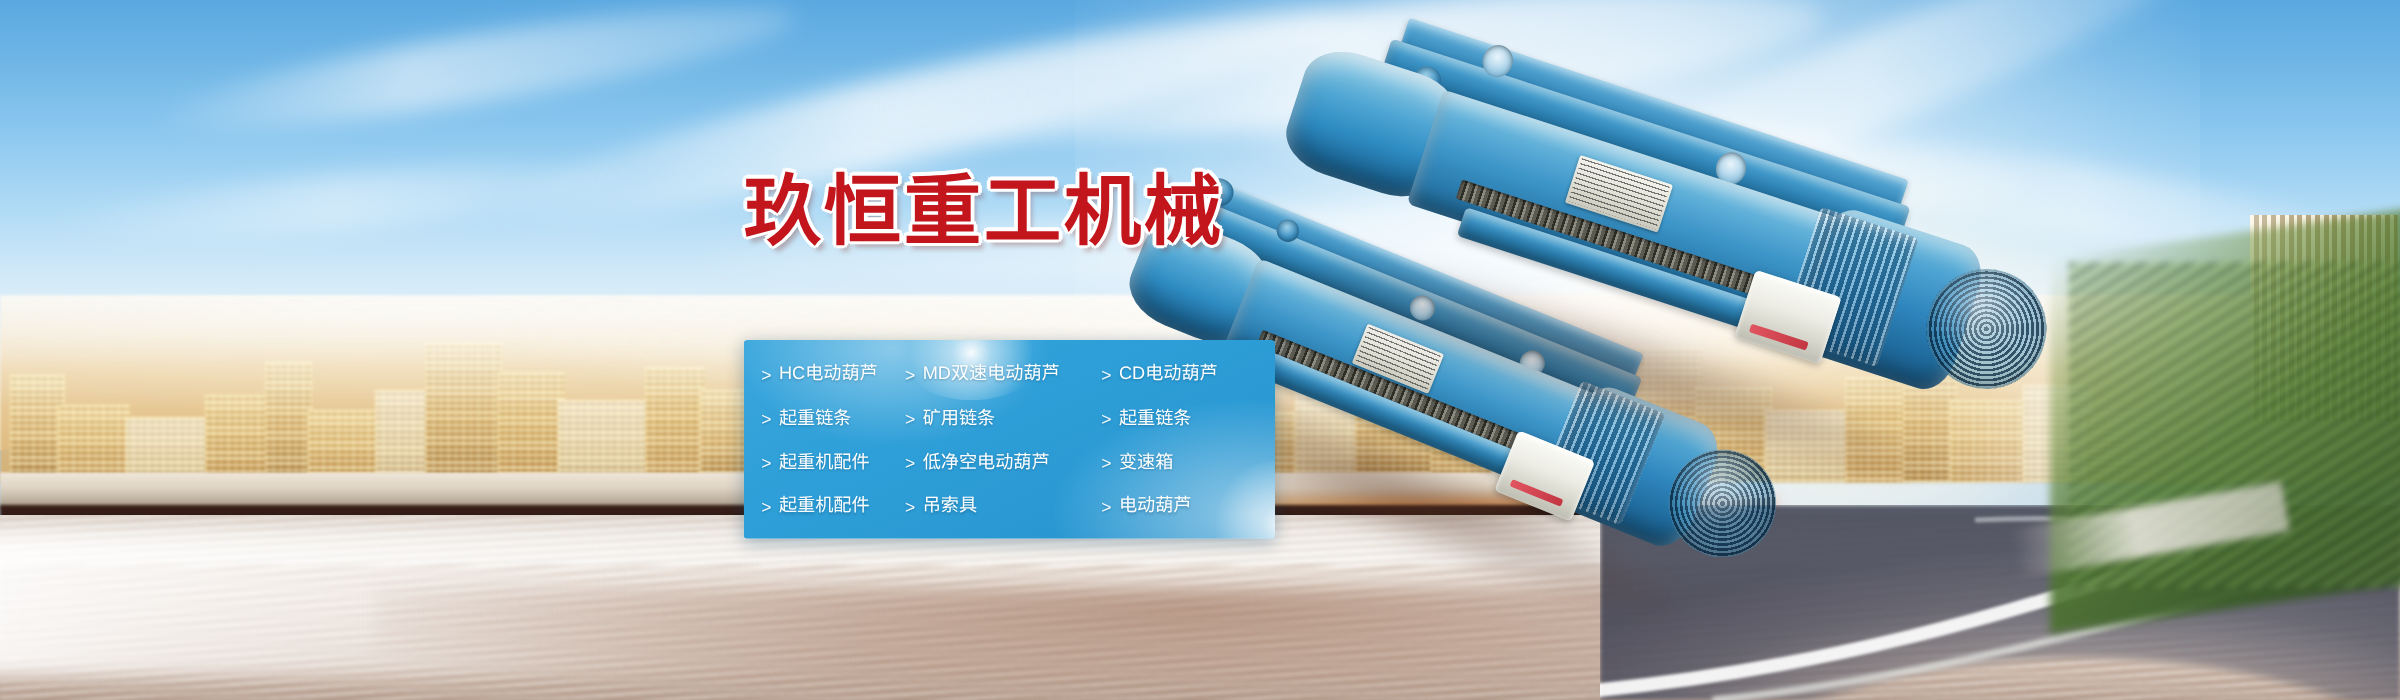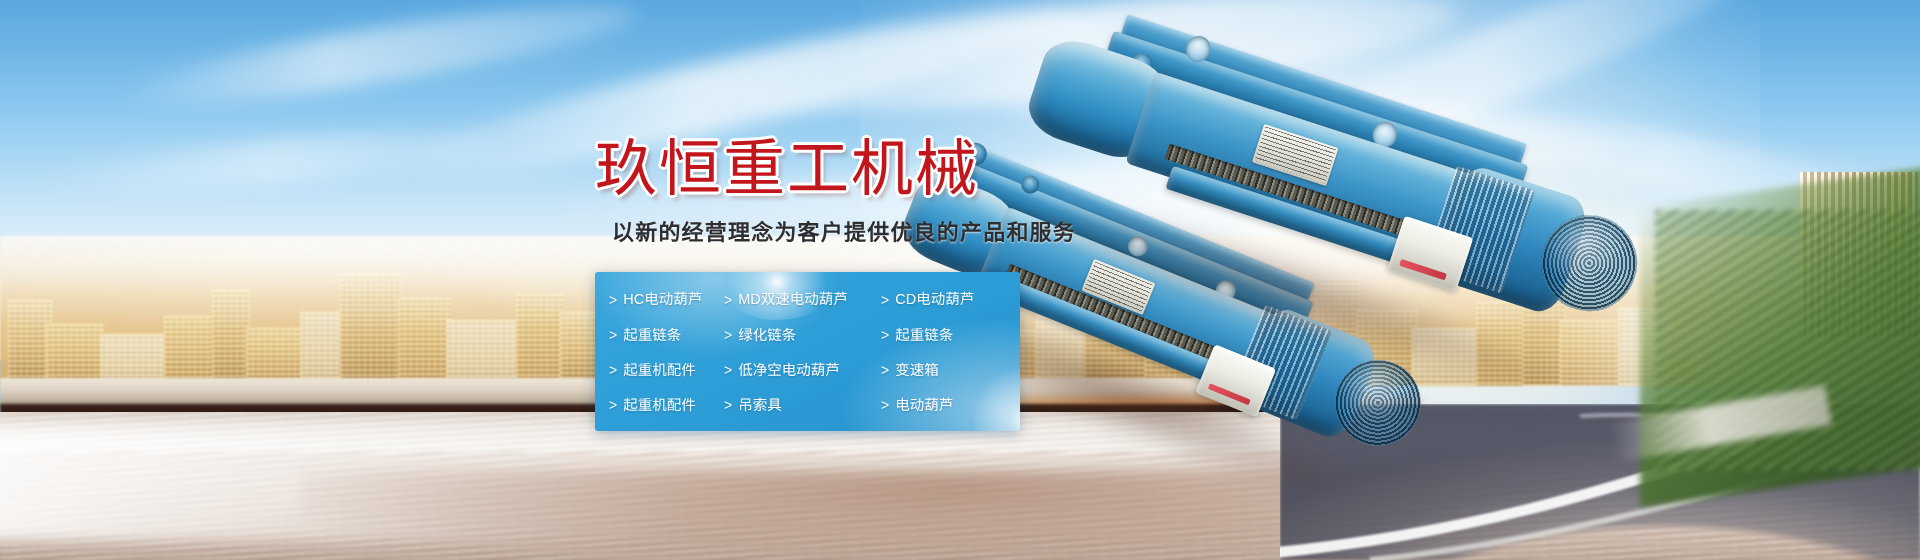--- a/index.html
+++ b/index.html
@@ -314,21 +314,21 @@
   .hoist-shadow{
     position:absolute;border-radius:50%;
     background:radial-gradient(ellipse at 50% 50%,rgba(80,45,30,.42) 0%,rgba(80,45,30,.16) 50%,rgba(80,45,30,0) 78%);
     filter:blur(10px);
   }
 
   
   .title{
     position:absolute;left:595px;top:138px;
     font-size:62px;
-    font-weight:normal;
+    font-weight:bold;
     letter-spacing:2px;
     color:#c3161c;
     font-family:"DejaVu Sans","Liberation Sans",sans-serif;
     text-shadow:
       -2px -2px 0 #fff,  2px -2px 0 #fff,
       -2px  2px 0 #fff,  2px  2px 0 #fff,
       -3px  0   0 #fff,  3px  0   0 #fff,
        0   -3px 0 #fff,  0    3px 0 #fff,
        4px  5px 4px rgba(120,30,20,.3);
     white-space:nowrap;
@@ -508,21 +508,20 @@
     <div class="hoist-plate" style="left:224px;top:78px;width:78px;height:40px;"></div>
     <div class="hoist-beam" style="left:150px;top:146px;width:300px;height:24px;"></div>
     <div class="hoist-motor" style="left:428px;top:52px;width:132px;height:120px;"></div>
     <div class="hoist-fins" style="left:420px;top:58px;width:82px;height:108px;"></div>
     <div class="hoist-grill" style="left:528px;top:62px;width:96px;height:96px;"></div>
     <div class="hoist-box" style="left:386px;top:122px;width:72px;height:56px;"></div>
     <div class="hoist-box-stripe" style="left:396px;top:164px;width:48px;height:7px;"></div>
   </div>
 
   <div class="title">玖恒重工机械</div>
-  <div class="subtitle">以新的经营理念为客户提供优良的产品和服务</div>
 
   <div class="product-panel">
     <div class="panel-sparkle sp1"></div>
     <div class="panel-sparkle sp2"></div>
     <div class="product-grid">
 
       <div class="product-item">
         <span class="arrow">&gt;</span>
         <span>HC电动葫芦</span>
       </div>
@@ -534,21 +533,21 @@
         <span class="arrow">&gt;</span>
         <span>CD电动葫芦</span>
       </div>
 
       <div class="product-item">
         <span class="arrow">&gt;</span>
         <span>起重链条</span>
       </div>
       <div class="product-item">
         <span class="arrow">&gt;</span>
-        <span>绿化链条</span>
+        <span>矿用链条</span>
       </div>
       <div class="product-item col3">
         <span class="arrow">&gt;</span>
         <span>起重链条</span>
       </div>
 
       <div class="product-item">
         <span class="arrow">&gt;</span>
         <span>起重机配件</span>
       </div>

